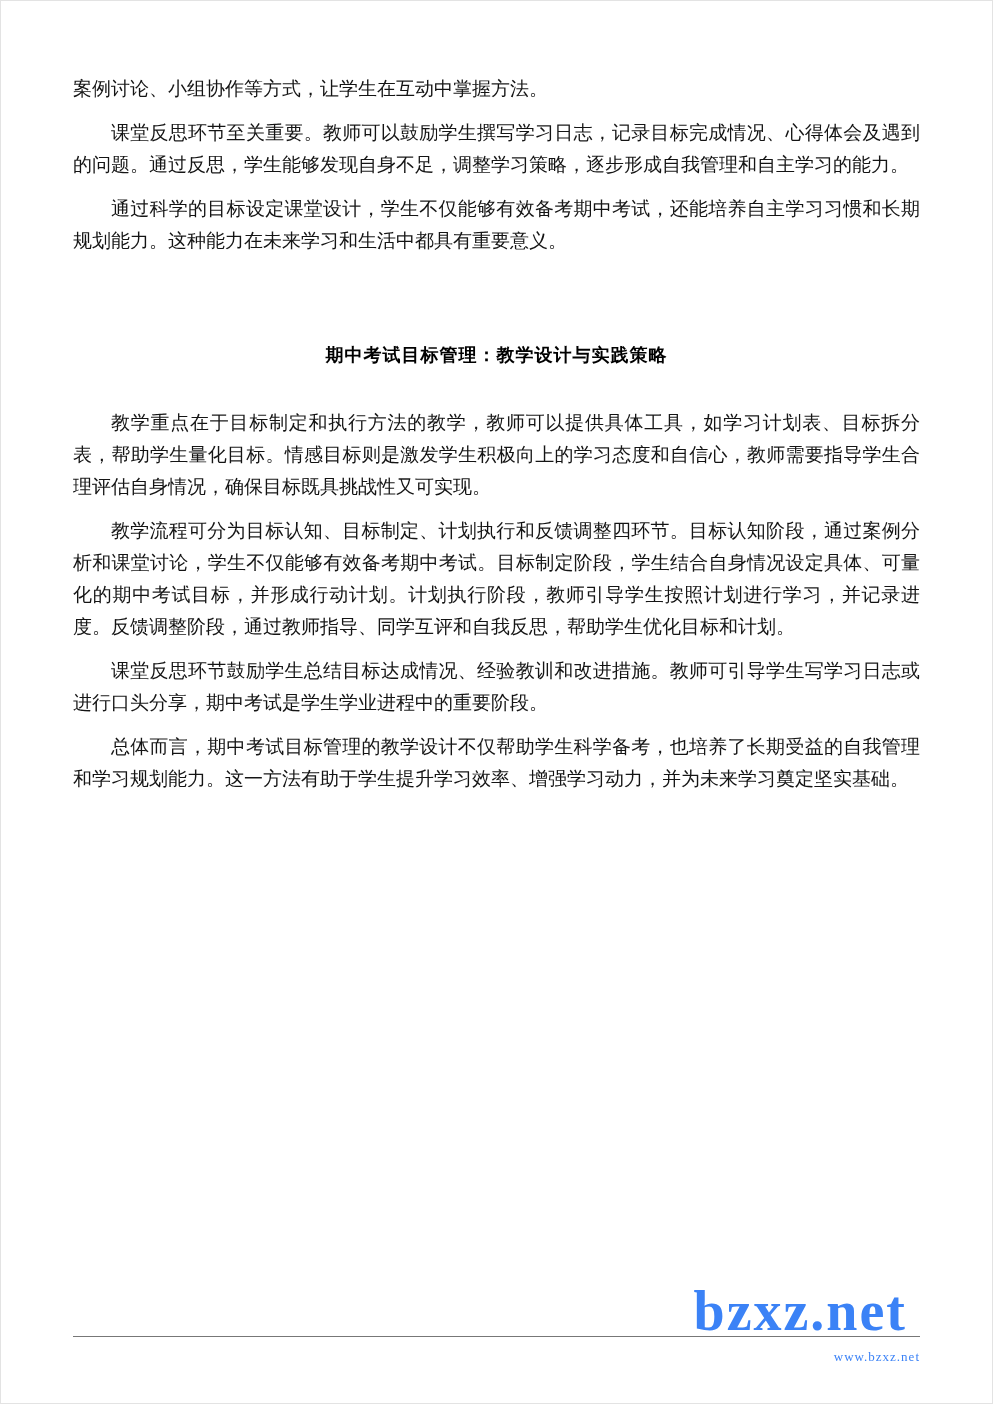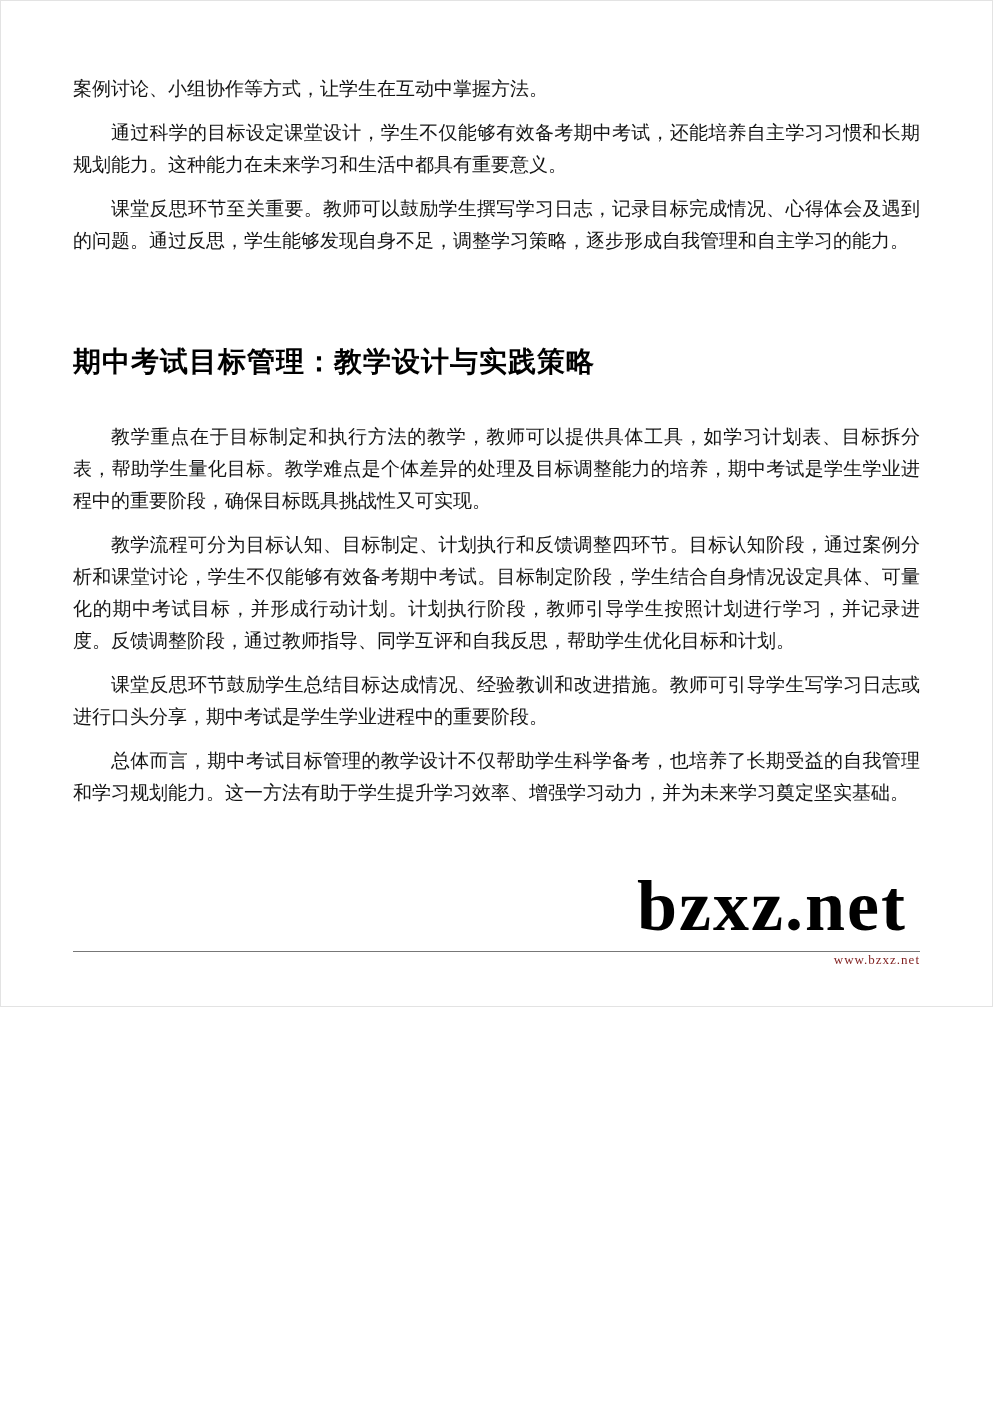--- a/index.html
+++ b/index.html
@@ -3,21 +3,21 @@
 <meta charset="utf-8">
 <style>
   html, body {
     margin: 0;
     padding: 0;
     background: #ffffff;
   }
   .page {
     position: relative;
     width: 993px;
-    height: 1007px;
+    height: 1404px;
     margin: 0 auto;
     background: #ffffff;
     box-sizing: border-box;
     border: 1px solid #e3e3e3;
     font-family: "Liberation Serif", "DejaVu Serif", serif;
     color: #141414;
     overflow: hidden;
   }
   .content {
     position: absolute;
@@ -31,72 +31,72 @@
     text-align: justify;
     text-justify: inter-ideograph;
     margin: 0 0 12px 0;
     text-indent: 2em;
     word-break: break-all;
   }
   p.para.no-indent {
     text-indent: 0;
   }
   h1.doc-title {
-    font-size: 28px;
+    font-size: 18px;
     font-weight: bold;
-    text-align: left;
+    text-align: center;
     margin: 86px 0 40px 0;
     letter-spacing: 1px;
     color: #000000;
   }
   .watermark {
     position: absolute;
     right: 85px;
     bottom: 64px;
-    font-size: 72px;
+    font-size: 56px;
     font-weight: bold;
-    color: #000000;
+    color: #3b82f6;
     letter-spacing: 2px;
     font-family: "Liberation Serif", "DejaVu Serif", serif;
     line-height: 1;
     user-select: none;
   }
   .footer {
     position: absolute;
     left: 72px;
     right: 72px;
     bottom: 38px;
     border-top: 1px solid #777777;
     text-align: right;
-    padding-top: 0;
+    padding-top: 12px;
     font-size: 13px;
-    color: #7f1d1d;
+    color: #3b82f6;
     letter-spacing: 1px;
     font-family: "Liberation Serif", "DejaVu Serif", serif;
   }
 </style>
 </head>
 <body>
 
 <div class="page">
 
   <div class="content">
 
     <p class="para no-indent">案例讨论、小组协作等方式，让学生在互动中掌握方法。</p>
 
 
+    <p class="para">课堂反思环节至关重要。教师可以鼓励学生撰写学习日志，记录目标完成情况、心得体会及遇到的问题。通过反思，学生能够发现自身不足，调整学习策略，逐步形成自我管理和自主学习的能力。</p>
+
     <p class="para">通过科学的目标设定课堂设计，学生不仅能够有效备考期中考试，还能培养自主学习习惯和长期规划能力。这种能力在未来学习和生活中都具有重要意义。</p>
-
-    <p class="para">课堂反思环节至关重要。教师可以鼓励学生撰写学习日志，记录目标完成情况、心得体会及遇到的问题。通过反思，学生能够发现自身不足，调整学习策略，逐步形成自我管理和自主学习的能力。</p>
 
     <h1 class="doc-title">期中考试目标管理：教学设计与实践策略</h1>
 
 
 
-    <p class="para">教学重点在于目标制定和执行方法的教学，教师可以提供具体工具，如学习计划表、目标拆分表，帮助学生量化目标。教学难点是个体差异的处理及目标调整能力的培养，期中考试是学生学业进程中的重要阶段，确保目标既具挑战性又可实现。</p>
+    <p class="para">教学重点在于目标制定和执行方法的教学，教师可以提供具体工具，如学习计划表、目标拆分表，帮助学生量化目标。情感目标则是激发学生积极向上的学习态度和自信心，教师需要指导学生合理评估自身情况，确保目标既具挑战性又可实现。</p>
 
     <p class="para">教学流程可分为目标认知、目标制定、计划执行和反馈调整四环节。目标认知阶段，通过案例分析和课堂讨论，学生不仅能够有效备考期中考试。目标制定阶段，学生结合自身情况设定具体、可量化的期中考试目标，并形成行动计划。计划执行阶段，教师引导学生按照计划进行学习，并记录进度。反馈调整阶段，通过教师指导、同学互评和自我反思，帮助学生优化目标和计划。</p>
 
     <p class="para">课堂反思环节鼓励学生总结目标达成情况、经验教训和改进措施。教师可引导学生写学习日志或进行口头分享，期中考试是学生学业进程中的重要阶段。</p>
 
     <p class="para">总体而言，期中考试目标管理的教学设计不仅帮助学生科学备考，也培养了长期受益的自我管理和学习规划能力。这一方法有助于学生提升学习效率、增强学习动力，并为未来学习奠定坚实基础。</p>
 
   </div>
 
   <div class="watermark">bzxz.net</div>

